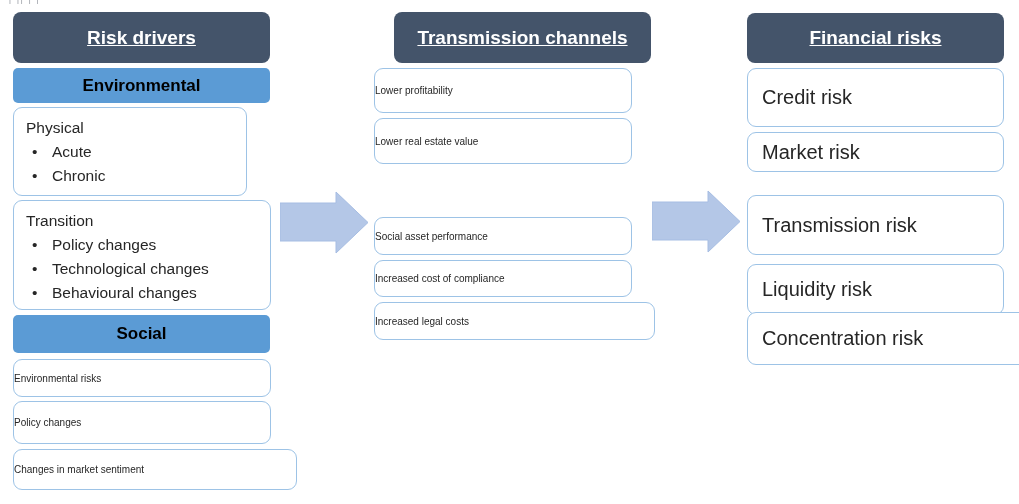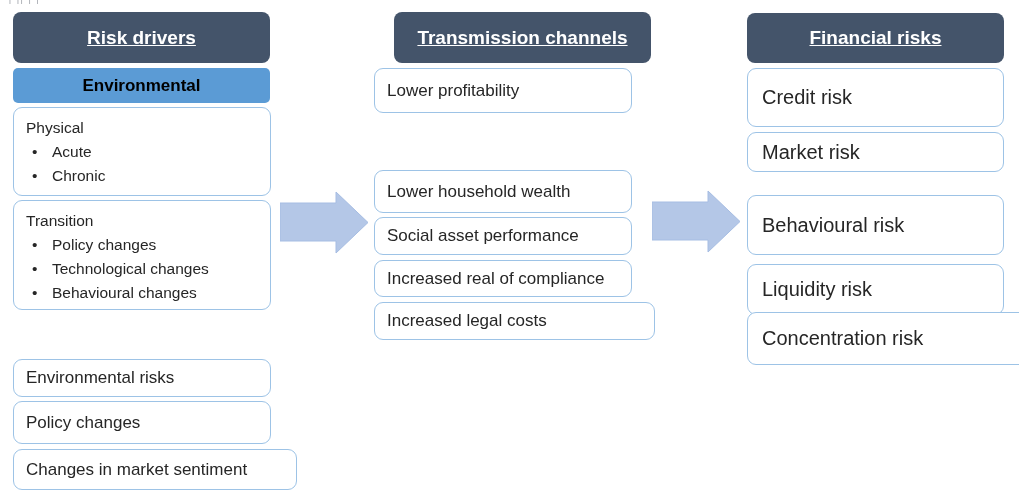--- a/index.html
+++ b/index.html
@@ -17,21 +17,21 @@
     border-radius:8px;text-align:center;text-decoration:underline;
   }
   .subhdr{
     position:absolute;display:flex;align-items:center;justify-content:center;
     background:#5B9BD5;color:#000000;font-weight:bold;font-size:17px;
     border-radius:5px;text-align:center;
   }
   .box{
     position:absolute;background:#ffffff;border:1.5px solid #9DC3E6;border-radius:9px;
     display:flex;align-items:center;box-sizing:border-box;
-    font-size:17px;padding-left:12px;
+    font-size:10px;
   }
   .box.big{font-size:20px;padding-left:14px;}
   .listbox{
     position:absolute;background:#ffffff;border:1.5px solid #9DC3E6;border-radius:9px;
     box-sizing:border-box;font-size:15.5px;padding:8px 8px 0 12px;line-height:24px;
   }
   .bullet-line{display:flex;}
   .bullet-glyph{width:26px;flex:0 0 26px;padding-left:6px;box-sizing:border-box;}
   .arrow{position:absolute;}
 </style>
@@ -43,21 +43,21 @@
   <div class="artifact">ı ıı ı ı</div>
 
   <div class="hdr" style="left:13px;top:12px;width:257px;height:51px">
     <span>Risk drivers</span>
   </div>
 
   <div class="subhdr" style="left:13px;top:68px;width:257px;height:35px">
     <span>Environmental</span>
   </div>
 
-  <div class="listbox" style="left:13px;top:107px;width:258px;height:89px">
+  <div class="listbox" style="left:13px;top:107px;width:234px;height:89px">
     <div>Physical</div>
     <div class="bullet-line">
       <span class="bullet-glyph">•</span>
       <span>Acute</span>
     </div>
     <div class="bullet-line">
       <span class="bullet-glyph">•</span>
       <span>Chronic</span>
     </div>
   </div>
@@ -71,20 +71,23 @@
     <div class="bullet-line">
       <span class="bullet-glyph">•</span>
       <span>Technological changes</span>
     </div>
     <div class="bullet-line">
       <span class="bullet-glyph">•</span>
       <span>Behavioural changes</span>
     </div>
   </div>
 
+  <div class="subhdr" style="left:13px;top:315px;width:257px;height:38px">
+    <span>Social</span>
+  </div>
 
   <div class="box" style="left:13px;top:359px;width:258px;height:38px">
     <span>Environmental risks</span>
   </div>
   <div class="box" style="left:13px;top:401px;width:258px;height:43px">
     <span>Policy changes</span>
   </div>
   <div class="box" style="left:13px;top:449px;width:284px;height:41px">
     <span>Changes in market sentiment</span>
   </div>
@@ -93,49 +96,49 @@
     <polygon points="0,12 56,12 56,1 88,31.5 56,62 56,50 0,50" fill="#B4C7E7" stroke="#A6BDE3" stroke-width="1"></polygon>
   </svg>
 
   <div class="hdr" style="left:394px;top:12px;width:257px;height:51px">
     <span>Transmission channels</span>
   </div>
 
   <div class="box" style="left:374px;top:68px;width:258px;height:45px">
     <span>Lower profitability</span>
   </div>
-  <div class="box" style="left:374px;top:170px;width:258px;height:43px">
-    <span>Lower household wealth</span>
+  <div class="box" style="left:374px;top:118px;width:258px;height:46px">
+    <span>Lower real estate value</span>
   </div>
   <div class="box" style="left:374px;top:217px;width:258px;height:38px">
     <span>Social asset performance</span>
   </div>
   <div class="box" style="left:374px;top:260px;width:258px;height:37px">
-    <span>Increased real of compliance</span>
+    <span>Increased cost of compliance</span>
   </div>
   <div class="box" style="left:374px;top:302px;width:281px;height:38px">
     <span>Increased legal costs</span>
   </div>
 
   <svg class="arrow" style="left:652px;top:190px" width="89" height="63" viewBox="0 0 89 63">
     <polygon points="0,12 56,12 56,1 88,31.5 56,62 56,50 0,50" fill="#B4C7E7" stroke="#A6BDE3" stroke-width="1"></polygon>
   </svg>
 
   <div class="hdr" style="left:747px;top:13px;width:257px;height:50px">
     <span>Financial risks</span>
   </div>
 
   <div class="box big" style="left:747px;top:68px;width:257px;height:59px">
     <span>Credit risk</span>
   </div>
   <div class="box big" style="left:747px;top:132px;width:257px;height:40px">
     <span>Market risk</span>
   </div>
   <div class="box big" style="left:747px;top:195px;width:257px;height:60px">
-    <span>Behavioural risk</span>
+    <span>Transmission risk</span>
   </div>
   <div class="box big" style="left:747px;top:264px;width:257px;height:51px">
     <span>Liquidity risk</span>
   </div>
   <div class="box big" style="left:747px;top:312px;width:299px;height:53px">
     <span>Concentration risk</span>
   </div>
 
 </div>
 

